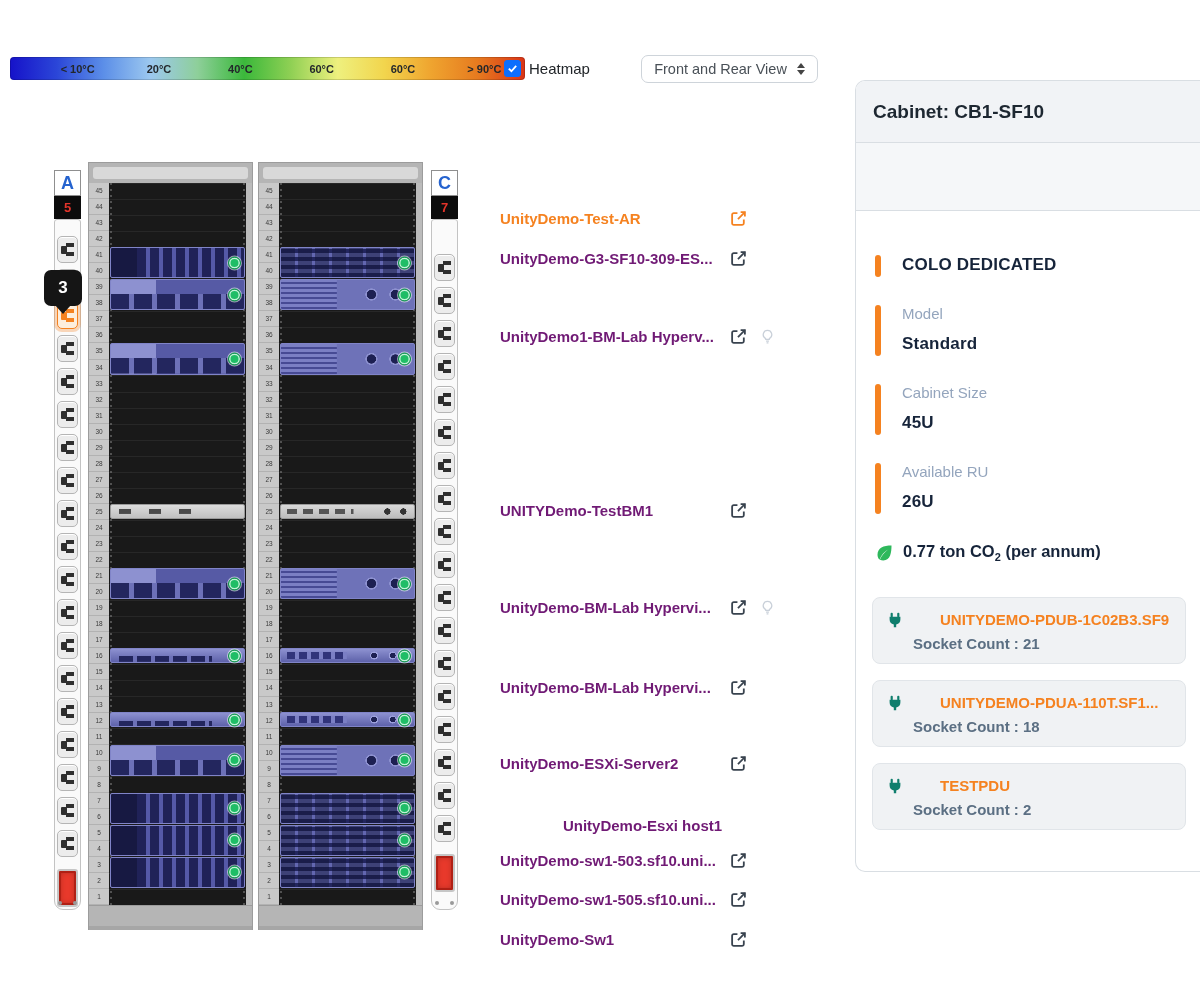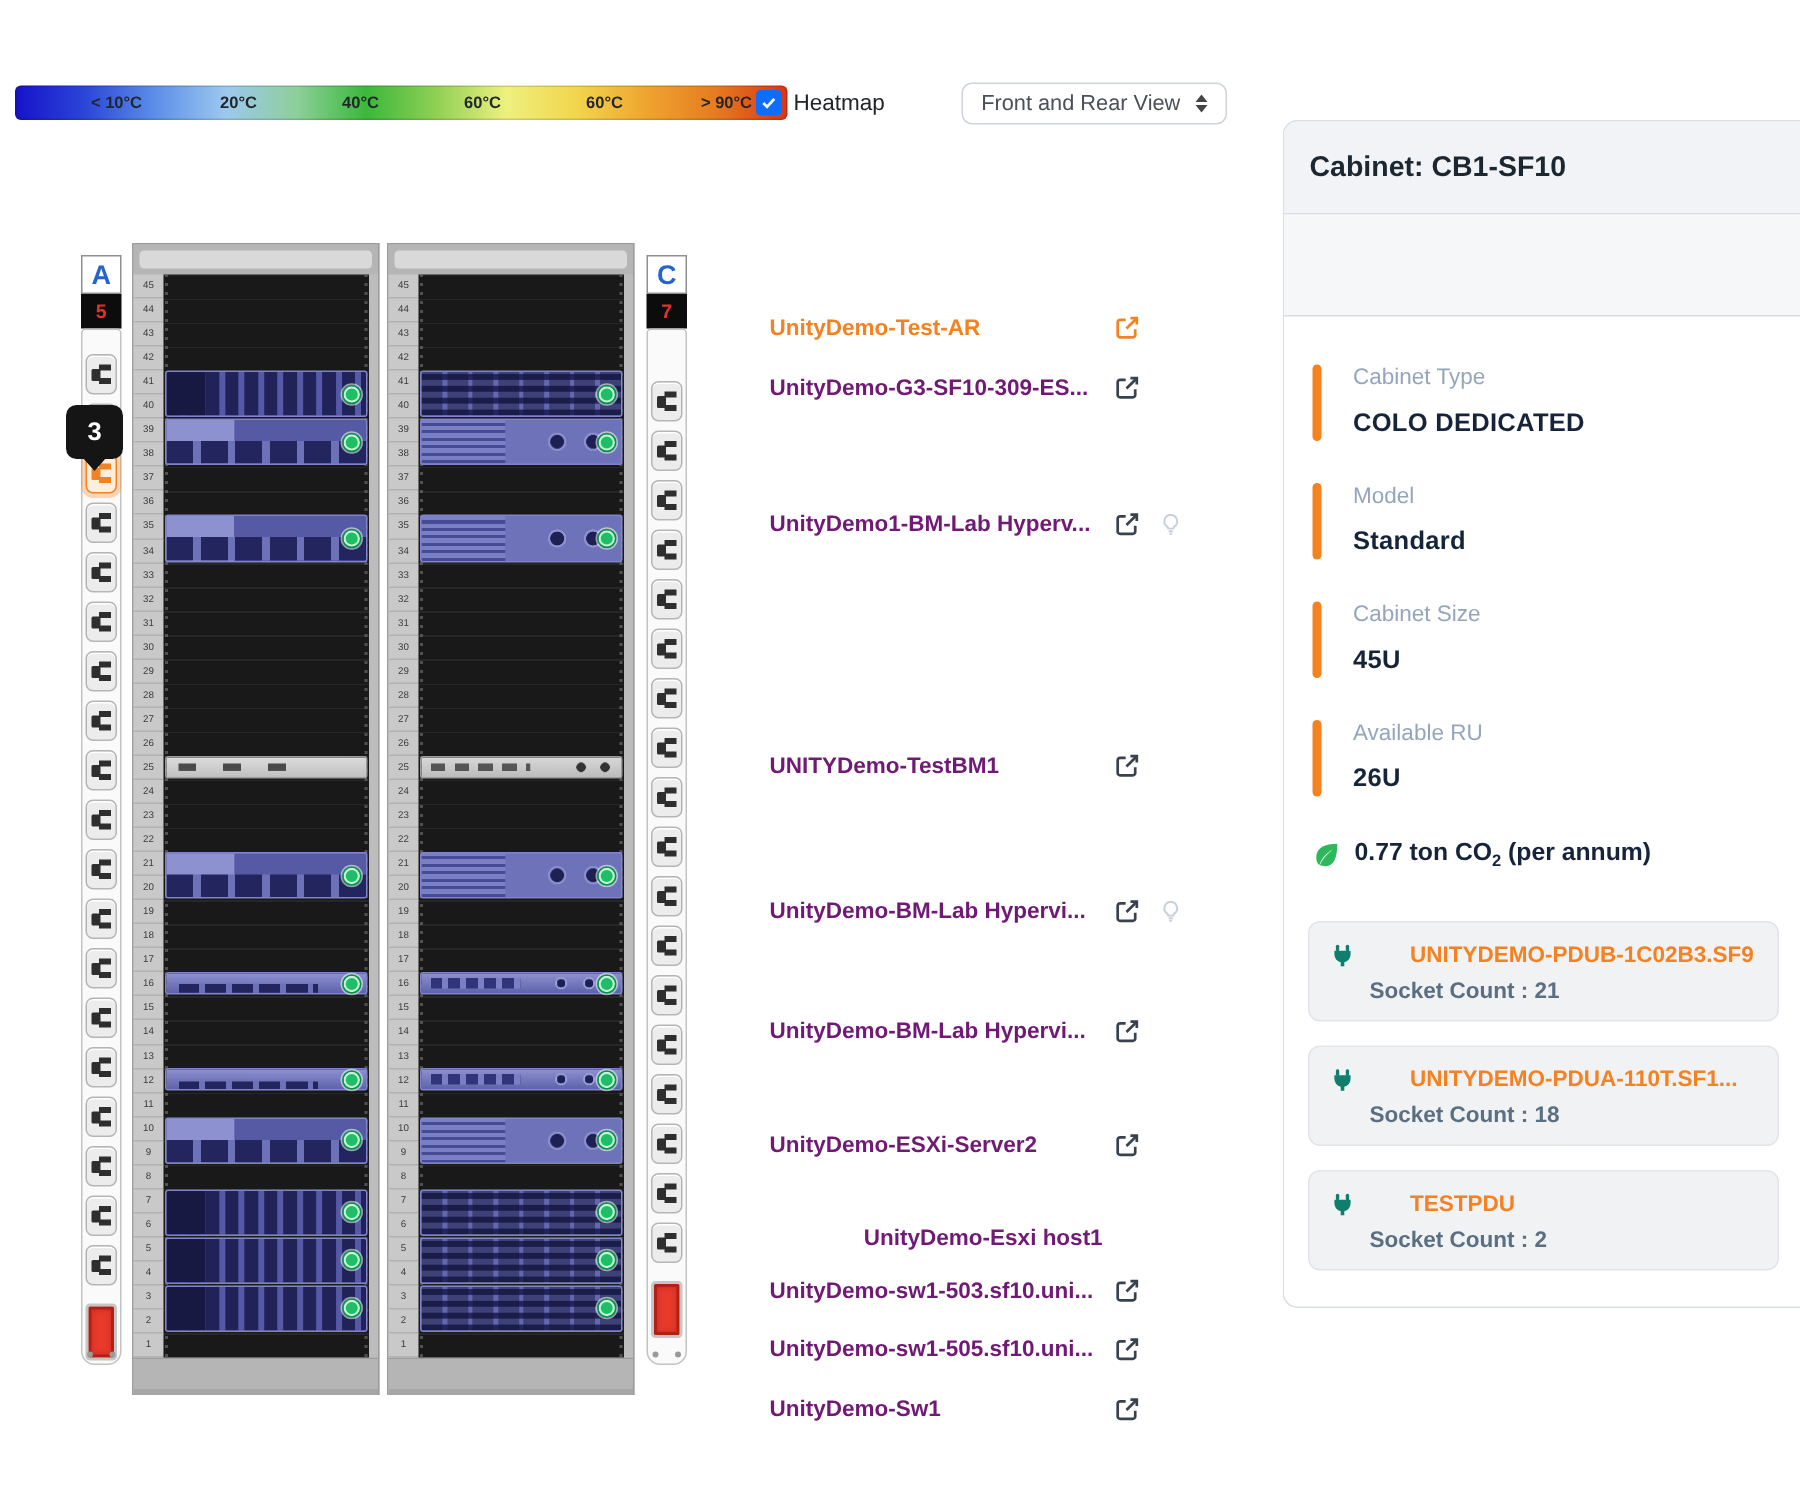--- a/index.html
+++ b/index.html
@@ -96,21 +96,21 @@
   .k-gray.v-front{border-color:#9a9a9a;background:
       repeating-linear-gradient(90deg,#4a4a4a 0 12px,rgba(0,0,0,0) 12px 30px) 8px 55% / 62% 38% no-repeat,
       linear-gradient(#dcdcdc,#c0c0c0);}
   .k-gray.v-rear{border-color:#9a9a9a;background:
       radial-gradient(circle 5px at 80% 50%,#333 60%,rgba(0,0,0,0) 66%),
       radial-gradient(circle 5px at 92% 50%,#333 60%,rgba(0,0,0,0) 66%),
       repeating-linear-gradient(90deg,#555 0 10px,rgba(0,0,0,0) 10px 16px) 6px 50% / 50% 42% no-repeat,
       linear-gradient(#d8d8d8,#bcbcbc);}
 
   
-  .dev-row{position:absolute;left:500px;width:285px;height:22px;display:flex;align-items:center;transform:translateY(-50%);margin-left:13px;}
+  .dev-row{position:absolute;left:500px;width:285px;height:22px;display:flex;align-items:center;transform:translateY(-50%);}
   .dev-name{flex:0 0 230px;font-weight:bold;font-size:15px;color:#701a75;white-space:nowrap;overflow:hidden;cursor:pointer;}
   .dev-name.orange{color:#f58220;}
   .dev-link{width:17px;height:17px;color:#39434f;cursor:pointer;flex:0 0 auto;}
   .dev-link.orange{color:#f58220;}
   .dev-bulb{width:15px;height:15px;margin-left:13px;flex:0 0 auto;}
 
   
   .panel{position:absolute;left:855px;top:80px;width:345px;height:792px;background:#fff;border:1px solid #d9dee3;
          border-right:none;border-radius:10px 0 0 10px;box-sizing:border-box;overflow:hidden;}
   .panel-header{height:62px;background:#f1f3f6;border-bottom:1px solid #d9dee3;display:flex;align-items:center;
@@ -518,21 +518,21 @@
           </svg></span>
       </div>
       <div class="dev-row" style="top: 258px;">
         <span class="dev-name">UnityDemo-G3-SF10-309-ES...</span>
         <span class="dev-link"><svg width="17" height="17" viewBox="0 0 16 16" fill="none" stroke="currentColor" stroke-width="1.7">
             <path d="M13 9v3.5c0 .8-.7 1.5-1.5 1.5h-8C2.7 14 2 13.3 2 12.5v-8C2 3.7 2.7 3 3.5 3H7"></path>
             <path d="M10 2h4v4"></path>
             <path d="M14 2 7.5 8.5"></path>
           </svg></span>
       </div>
-      <div class="dev-row" style="top: 349px;">
+      <div class="dev-row" style="top: 336px;">
         <span class="dev-name">UnityDemo1-BM-Lab Hyperv...</span>
         <span class="dev-link"><svg width="17" height="17" viewBox="0 0 16 16" fill="none" stroke="currentColor" stroke-width="1.7">
             <path d="M13 9v3.5c0 .8-.7 1.5-1.5 1.5h-8C2.7 14 2 13.3 2 12.5v-8C2 3.7 2.7 3 3.5 3H7"></path>
             <path d="M10 2h4v4"></path>
             <path d="M14 2 7.5 8.5"></path>
           </svg></span>
         <span class="dev-bulb"><svg width="15" height="15" viewBox="0 0 16 16" fill="none" stroke="#c9d0d9" stroke-width="1.4">
             <path d="M8 1.5a4.5 4.5 0 0 1 2.6 8.2c-.5.4-.8.9-.8 1.4H6.2c0-.5-.3-1-.8-1.4A4.5 4.5 0 0 1 8 1.5z"></path>
             <path d="M6.5 13h3M7 14.8h2"></path>
           </svg></span>
@@ -606,21 +606,20 @@
           </svg></span>
       </div>
     </div>
 
   <aside class="panel">
     <div class="panel-header">Cabinet: CB1-SF10</div>
     <div class="panel-sub"></div>
     <div class="panel-body">
       <div id="detail-list">
           <div class="detail-item">
-            <div class="detail-label">Cabinet Type</div>
             <div class="detail-value">COLO DEDICATED</div>
           </div>
           <div class="detail-item">
             <div class="detail-label">Model</div>
             <div class="detail-value">Standard</div>
           </div>
           <div class="detail-item">
             <div class="detail-label">Cabinet Size</div>
             <div class="detail-value">45U</div>
           </div>

